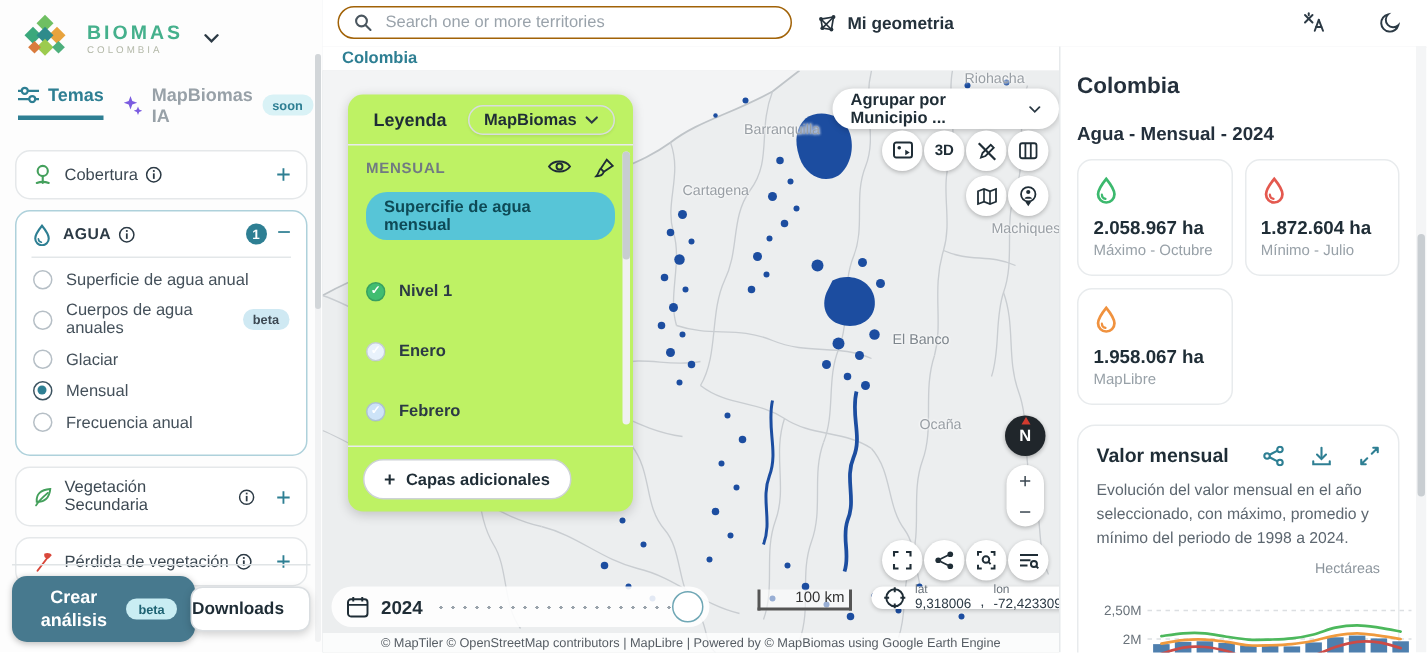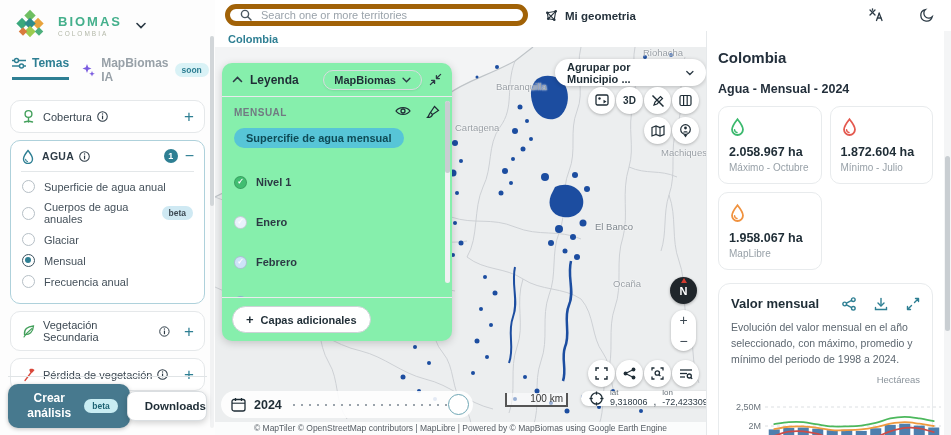--- a/index.html
+++ b/index.html
@@ -32,24 +32,24 @@
   .radio.checked{border-color:#3c5360;position:relative;}
   .radio.checked::after{content:"";position:absolute;left:2px;top:2px;width:6px;height:6px;border-radius:50%;background:#2e7f93;}
   .opt-label{font-size:11px;color:#44505a;}
   .badge-beta{background:#cfe9f3;color:#3c4852;font-size:8.5px;font-weight:bold;padding:2px 7px;border-radius:9px;}
   .side-scroll{position:absolute;right:1px;top:36px;width:4px;height:392px;background:#f1f2f3;border-radius:2px;}
   .side-scroll .thumb{width:4px;height:170px;background:#d2d6d9;border-radius:2px;}
   .sidebar-divider{position:absolute;left:8px;right:8px;bottom:58px;border-top:1px solid #e0e4e6;}
   .create-btn{position:absolute;left:8px;bottom:7px;width:122px;height:44px;background:#47798e;border-radius:10px;display:flex;align-items:center;justify-content:center;gap:6px;box-shadow:0 1px 4px rgba(0,0,0,.25);cursor:pointer;}
   .create-btn .txt{width:58px;color:#fff;font-size:12px;font-weight:bold;line-height:1.25;text-align:center;}
   .pill-beta{background:#c9edf3;color:#1d6272;font-size:8.5px;font-weight:bold;padding:2px 8px;border-radius:9px;}
-  .downloads-btn{position:absolute;left:127px;bottom:14px;width:78px;height:28px;background:#fff;border:1px solid #dadee1;border-radius:8px;font-size:11.5px;font-weight:bold;color:#1f2d36;display:flex;align-items:center;justify-content:flex-end;box-shadow:0 2px 6px rgba(0,0,0,.18);cursor:pointer;}
+  .downloads-btn{position:absolute;left:127px;bottom:14px;width:78px;height:28px;background:#fff;border:1px solid #dadee1;border-radius:8px;font-size:11.5px;font-weight:bold;color:#1f2d36;display:flex;align-items:center;justify-content:flex-start;box-shadow:0 2px 6px rgba(0,0,0,.18);cursor:pointer;}
   
   .topbar{position:absolute;left:215px;top:0;width:736px;height:31px;background:#fff;border-bottom:1px solid #e9ebed;}
-  .search-pill{position:absolute;left:10px;top:4px;width:303px;height:22px;border:5px solid #a16207;border-radius:12px;display:flex;align-items:center;gap:7px;padding:0 10px;box-sizing:border-box;background:#fff;}
+  .search-pill{position:absolute;left:10px;top:4px;width:303px;height:22px;border:1px solid #a16207;border-radius:12px;display:flex;align-items:center;gap:7px;padding:0 10px;box-sizing:border-box;background:#fff;}
   .search-pill input{border:none;outline:none;font-size:11px;flex:1;color:#2c3a45;font-family:inherit;background:transparent;}
   .search-pill input::placeholder{color:#9aa3ab;}
   .migeo{position:absolute;left:330px;top:0;height:31px;display:flex;align-items:center;gap:7px;font-size:11.5px;font-weight:bold;color:#25323c;cursor:pointer;}
   .top-icon{position:absolute;top:7px;cursor:pointer;color:#2c3a45;}
   
   .crumb-row{position:absolute;left:215px;top:31px;width:491px;height:16px;background:#fff;}
   .crumb{position:absolute;left:13px;top:2px;font-size:11px;font-weight:bold;color:#2e7f93;}
   
   .map{position:absolute;left:215px;top:47px;width:491px;height:388px;background:#eceeef;overflow:hidden;cursor:grab;}
   .map-label{position:absolute;font-size:9.5px;color:#989ea4;text-shadow:0 0 2px #fff,0 0 2px #fff;white-space:nowrap;}
@@ -64,21 +64,21 @@
   .dots{flex:1;height:2px;background-image:radial-gradient(circle,#9aa3ab 1px,transparent 1.2px);background-size:8px 2px;background-repeat:repeat-x;background-position:0 center;position:relative;}
   .handle{position:absolute;right:-6px;top:-10px;width:21px;height:21px;border-radius:50%;background:#fff;border:1.5px solid #6fa7b5;box-sizing:border-box;cursor:pointer;}
   .scalebar{position:absolute;left:290px;top:346px;width:56px;font-size:10px;color:#333;text-align:right;border-bottom:2px solid #555;border-right:2px solid #555;border-left:2px solid #555;padding:0 3px 1px 0;background:rgba(255,255,255,.55);}
   .coords-chip{position:absolute;left:366px;top:344px;height:15px;background:#fff;border-radius:14px 0 0 14px;box-shadow:0 1px 3px rgba(0,0,0,.2);display:flex;align-items:center;gap:6px;padding:0 8px;}
   .coord-block{display:flex;flex-direction:column;line-height:1.1;}
   .coord-block .lab{font-size:8px;color:#6a737b;}
   .coord-block .val{font-size:9px;color:#2c3a45;}
   .coord-sep{font-size:10px;color:#2c3a45;margin-top:6px;}
   .attribution{position:absolute;left:0;right:0;bottom:0;height:13px;background:rgba(255,255,255,.8);font-size:8.5px;color:#555c63;text-align:center;line-height:13px;}
   
-  .legend{position:absolute;left:222px;top:63px;width:230px;background:#86efac;border-radius:10px;box-shadow:0 2px 8px rgba(0,0,0,.18);}
+  .legend{position:absolute;left:232px;top:63px;width:190px;background:#bef264;border-radius:10px;box-shadow:0 2px 8px rgba(0,0,0,.18);}
   .legend-head{display:flex;align-items:center;gap:7px;height:33px;padding:0 10px;}
   .legend-title{font-size:12px;font-weight:bold;color:#1f2d36;}
   .src-pill{display:flex;align-items:center;gap:6px;border:1px solid #d8dcdf;border-radius:14px;padding:3px 10px;font-size:11px;font-weight:bold;color:#1f2d36;box-shadow:0 1px 2px rgba(0,0,0,.08);cursor:pointer;}
   .legend-body{border-top:1px solid #e9ebed;padding:8px 12px 0;height:192px;overflow:hidden;position:relative;}
   .section-row{display:flex;align-items:center;}
   .section-title{font-size:10px;font-weight:bold;color:#717a82;letter-spacing:.5px;}
   .section-icons{margin-left:auto;display:flex;gap:15px;color:#1f2d36;}
   .layer-pill{display:inline-block;background:#57c5d7;color:#0e4a56;font-size:11px;font-weight:bold;padding:4px 12px;border-radius:14px;margin:9px 0 4px;}
   .legend-item{display:flex;align-items:center;gap:9px;height:20px;margin:20px 0;cursor:pointer;}
   .check-circle{width:13px;height:13px;border-radius:50%;border:1px solid rgba(0,0,0,.15);box-sizing:border-box;flex:none;display:flex;align-items:center;justify-content:center;}

